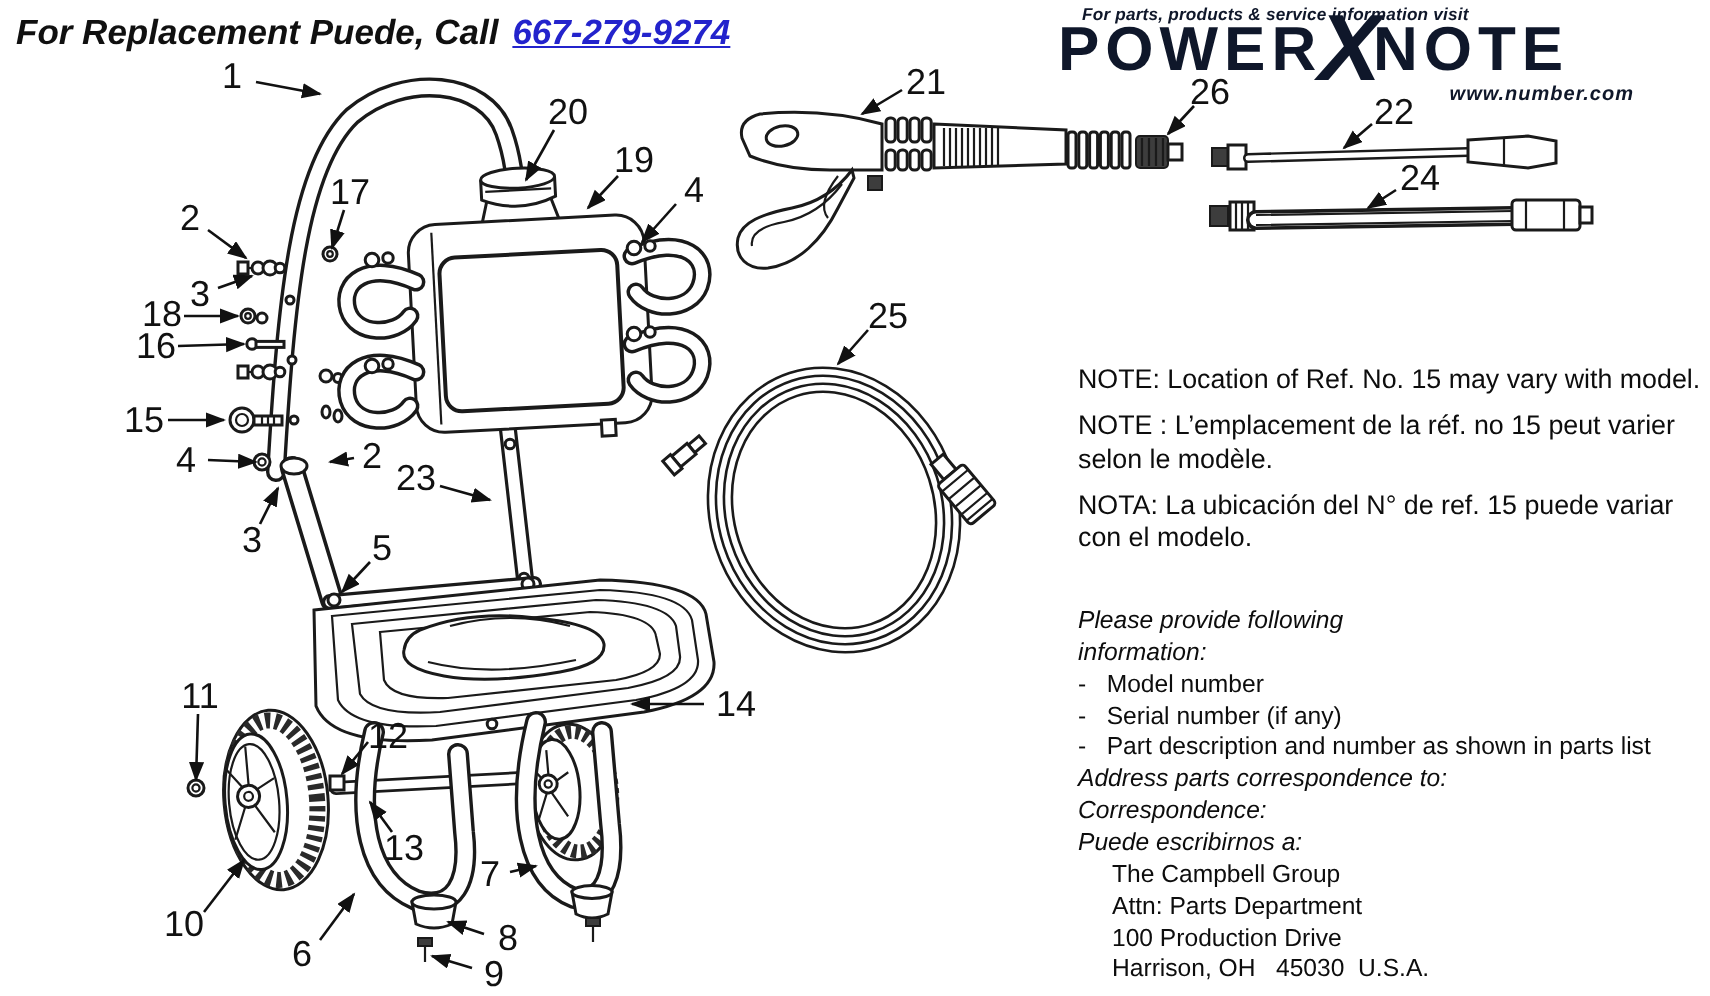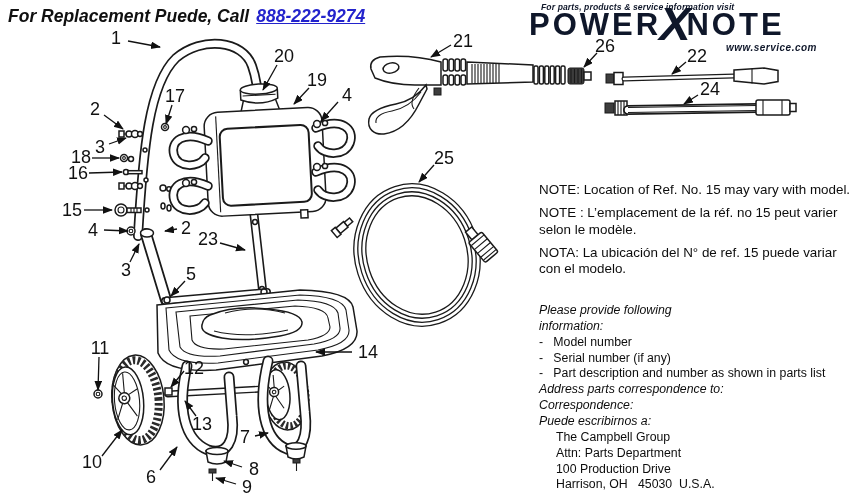--- a/index.html
+++ b/index.html
@@ -336,31 +336,31 @@
         <line x1="686" y1="62" x2="672" y2="74" class="co-line" marker-end="url(#ah)"></line>
         <text x="697" y="56" text-anchor="middle" dominant-baseline="central" class="co-num">22</text>
         <line x1="698" y1="95" x2="684" y2="104" class="co-line" marker-end="url(#ah)"></line>
         <text x="710" y="89" text-anchor="middle" dominant-baseline="central" class="co-num">24</text>
         <line x1="434" y1="165" x2="419" y2="182" class="co-line" marker-end="url(#ah)"></line>
         <text x="444" y="158" text-anchor="middle" dominant-baseline="central" class="co-num">25</text>
       </g>
   </svg>
 
   <div class="hdr">
-    <span>For Replacement Puede, Call</span><span class="phone">888-222-9274</span>
+    <span>For Replacement Puede, Call</span><span class="phone">667-279-9274</span>
   </div>
 
   <div class="logo">
     <div class="logo-tag">For parts, products &amp; service information visit</div>
     <div class="brand">
       <span class="brand-l">POWER</span>
       <span class="brand-x">X</span>
       <span class="brand-r">NOTE</span>
     </div>
-    <div class="logo-url">www.service.com</div>
+    <div class="logo-url">www.number.com</div>
   </div>
 
   <div class="notes">
     <p>NOTE: Location of Ref. No. 15 may vary with model.</p>
     <p>NOTE : L’emplacement de la réf. no 15 peut varier selon le modèle.</p>
     <p>NOTA: La ubicación del N° de ref. 15 puede variar con el modelo.</p>
   </div>
 
   <div class="infoblock">
       <div class="il it">Please provide following</div>

